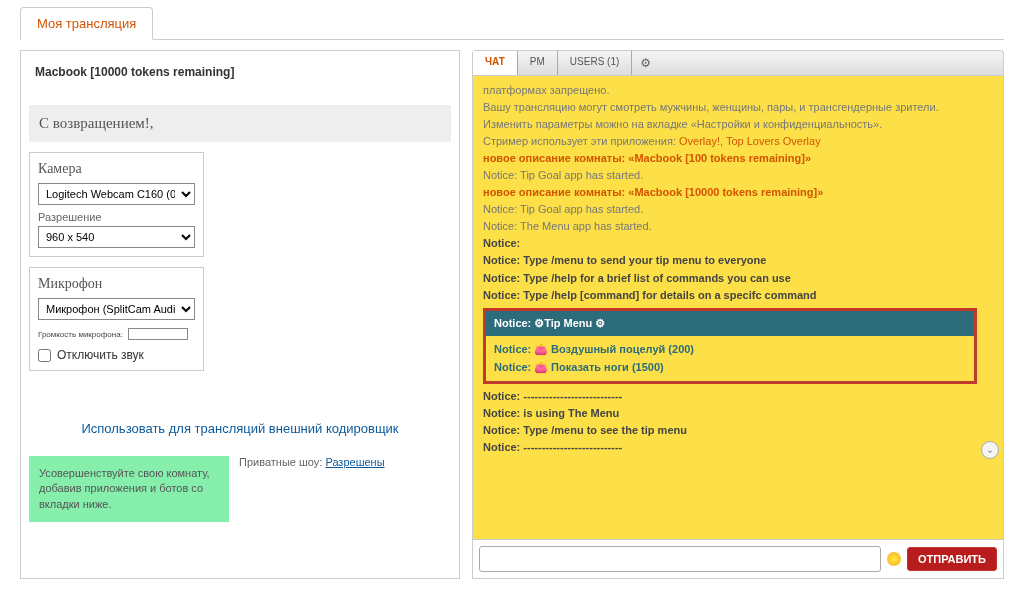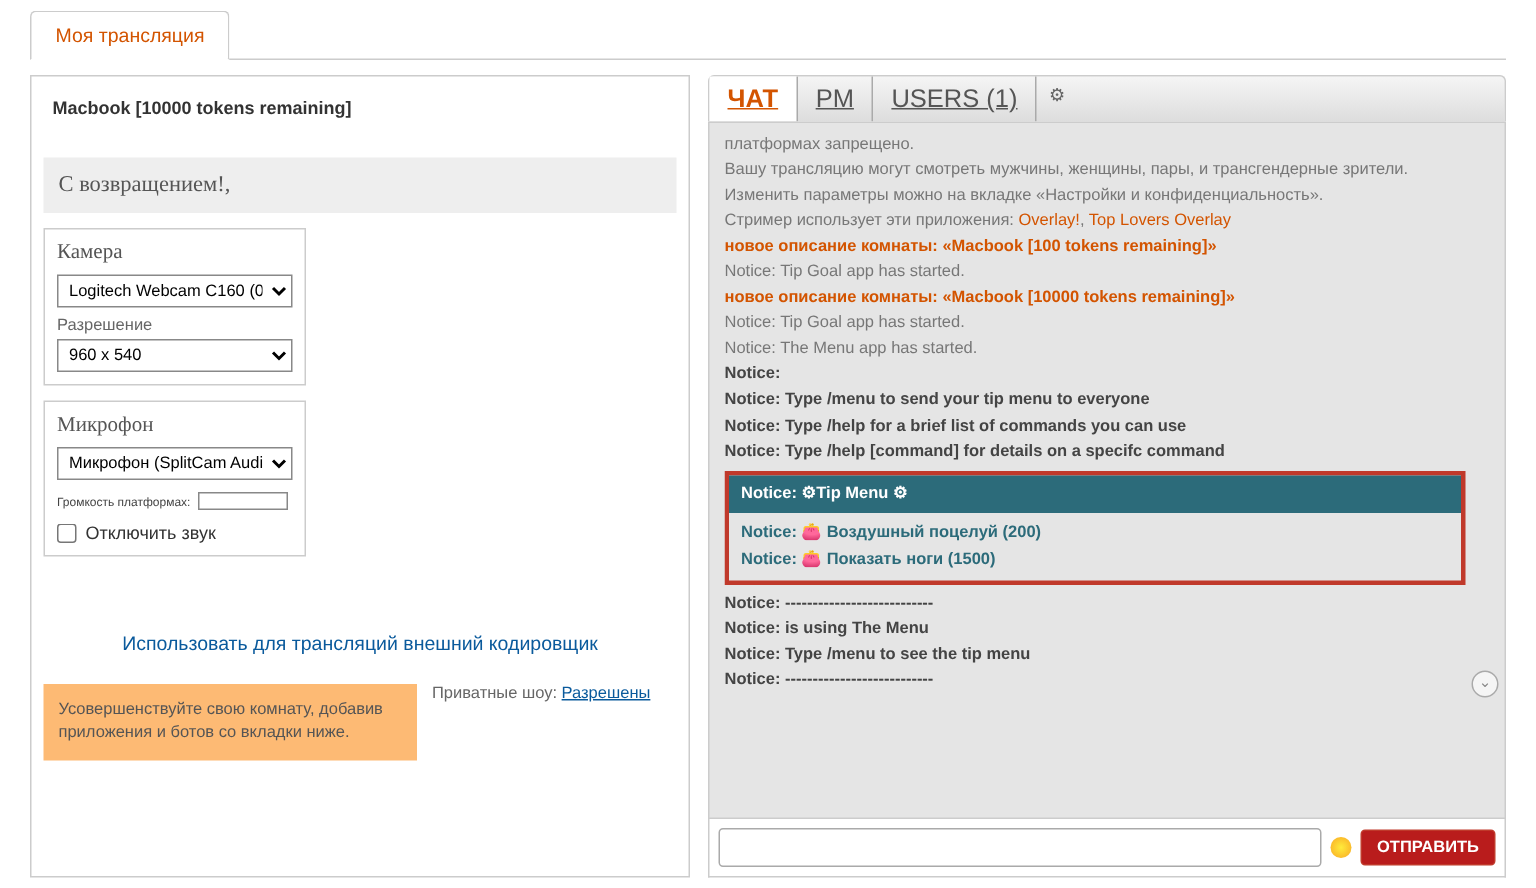--- a/index.html
+++ b/index.html
@@ -21,28 +21,28 @@
 .small-label { font-size: 11px; color: #666; margin: 6px 0 3px; }
 .video-preview { flex: 1; height: 136px; background: radial-gradient(ellipse at 35% 40%, #e8b8a8 0%, #a67060 18%, #3a2420 45%, #281815 70%, #1a0f0d 100%); filter: blur(8px); border: 1px solid #888; }
 .tiny-row { display: flex; align-items: center; gap: 5px; font-size: 8px; color: #444; margin-top: 8px; }
 .tiny-row input[type=text] { width: 60px; height: 12px; border: 1px solid #888; font-size: 8px; }
 .chk-row { display: flex; align-items: flex-end; gap: 6px; margin-top: 8px; font-size: 12px; }
 .start-btn { background: #e67e22; color: #fff; border: none; padding: 8px; width: 100%; cursor: pointer; font-size: 13px; border-radius: 2px; }
 .rec-text { font-size: 10px; color: #777; text-align: center; margin-top: 6px; }
 .rec-text a { color: #0a5a9c; text-decoration: none; }
 .encoder-link { text-align: center; color: #0a5a9c; margin-top: 50px; font-size: 13px; cursor: pointer; }
 .bottom-row { display: flex; gap: 10px; margin-top: 20px; align-items: flex-start; }
-.upgrade-box { background: #fdba74; padding: 10px; font-size: 11px; color: #555; width: 249px; line-height: 1.4; }
+.upgrade-box { background: #86efac; padding: 10px; font-size: 11px; color: #555; width: 200px; line-height: 1.4; }
 .private-shows { font-size: 11px; color: #666; }
 .private-shows a { color: #0a5a9c; }
 .chat-tabs { display: flex; border-bottom: 1px solid #aaa; background: linear-gradient(#f5f5f5,#ddd); border: 1px solid #ccc; border-bottom: none; border-radius: 4px 4px 0 0; }
-.chat-tabs .ctab { padding: 5px 12px; border-right: 1px solid #aaa; color: #555; cursor: pointer; font-size: 17px; text-decoration: underline; }
+.chat-tabs .ctab { padding: 5px 12px; border-right: 1px solid #aaa; color: #555; cursor: pointer; font-size: 10px; }
 .chat-tabs .ctab.active { background: #fff; color: #d35400; font-weight: bold; }
 .chat-tabs .gear { padding: 5px 8px; color: #666; }
-.chat-body { border: 1px solid #ccc; background: #e5e5e5; height: 465px; overflow-y: auto; padding: 6px 10px; position: relative; display: flex; flex-direction: column; }
+.chat-body { border: 1px solid #ccc; background: #fde047; height: 465px; overflow-y: auto; padding: 6px 10px; position: relative; display: flex; flex-direction: column; }
 .chat-msgs { flex: 1; font-size: 11px; line-height: 1.55; color: #555; overflow-y: auto; padding-right: 16px; }
 .chat-msgs .gray { color: #777; }
 .chat-msgs .orange { color: #d35400; font-weight: bold; }
 .chat-msgs .orangelnk { color: #d35400; }
 .chat-msgs .boldn { color: #444; font-weight: bold; }
 .tip-menu-box { border: 3px solid #c0392b; margin: 4px 0; }
 .tip-menu-hdr { background: #2c6b7a; color: #fff; padding: 4px 8px; font-size: 11px; font-weight: bold; display: flex; }
 .tip-menu-body { padding: 4px 8px; font-size: 11px; color: #2c6b7a; font-weight: bold; line-height: 1.7; }
 .tip-menu-body .nlabel { color: #2c6b7a; }
 .chat-input-row { display: flex; gap: 6px; padding: 6px; border: 1px solid #ccc; border-top: none; align-items: center; }
@@ -70,21 +70,21 @@
           <div class="box">
             <h4>Камера</h4>
             <select><option>Logitech Webcam C160 (046</option></select>
             <div class="small-label">Разрешение</div>
             <select><option>960 x 540</option></select>
           </div>
           <div class="box">
             <h4>Микрофон</h4>
             <select><option>Микрофон (SplitCam Audio M</option></select>
             <div class="tiny-row">
-              <span>Громкость платформах:</span>
+              <span>Громкость микрофона:</span>
               <input type="text" style="">
             </div>
             <div class="chk-row">
               <input type="checkbox" style="">
               <span>Отключить звук</span>
             </div>
           </div>
         </div>
       </div>
 

